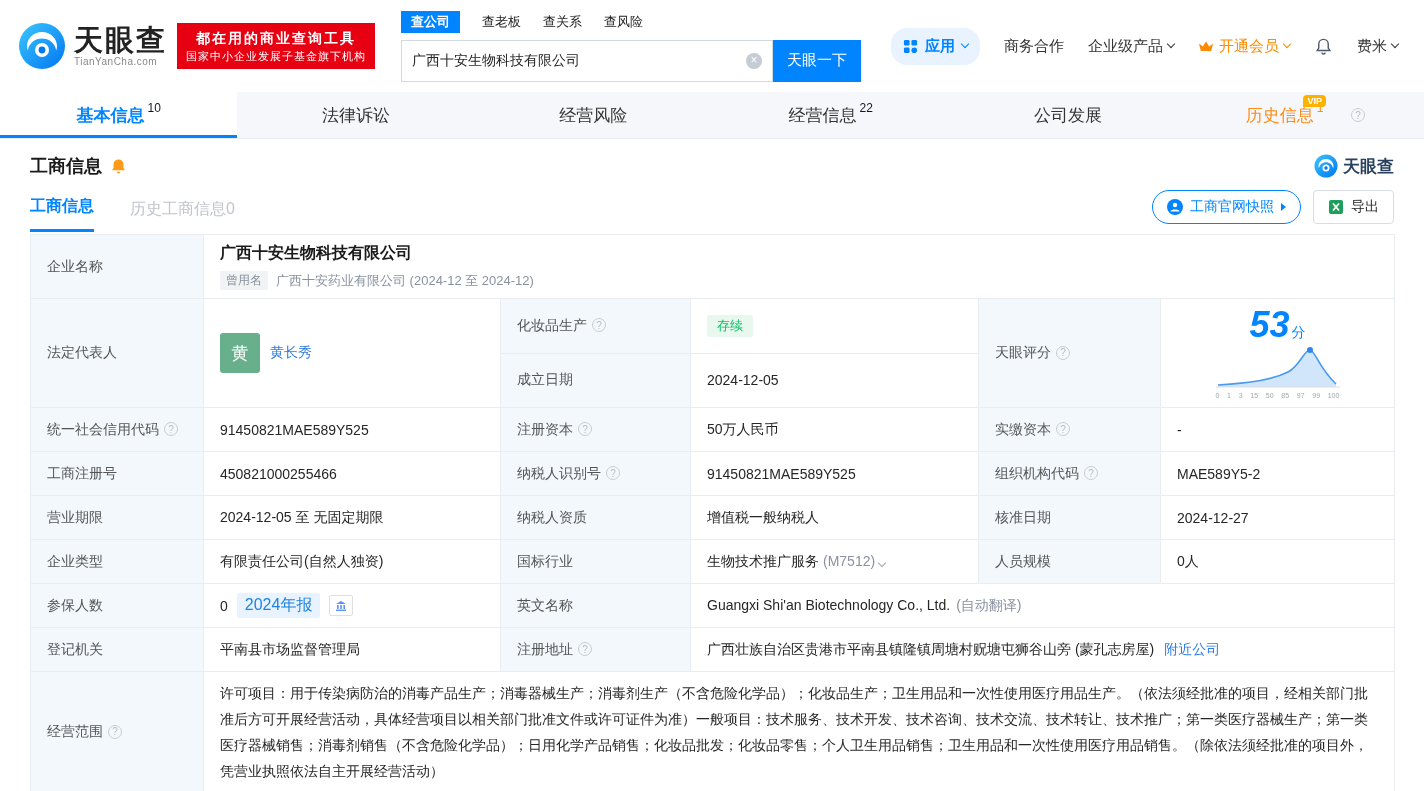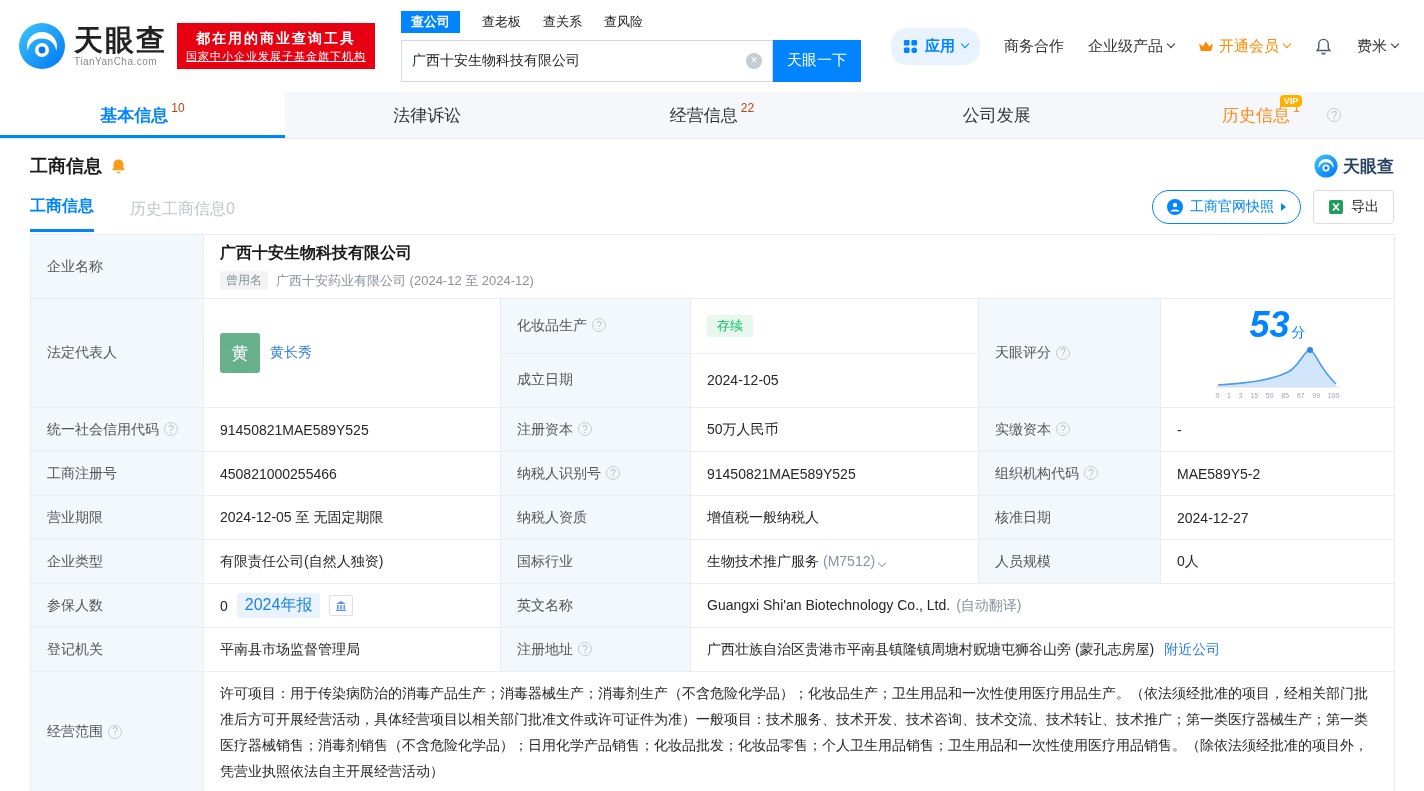--- a/index.html
+++ b/index.html
@@ -8,21 +8,21 @@
 button{font-family:Liberation Sans, sans-serif;text-align:center;}
 
 
 .top-header{display:flex;align-items:center;height:92px;padding:0 26px 0 18px;background:#fff;}
 .logo{display:flex;align-items:center;gap:8px;cursor:pointer;flex-shrink:0;}
 .logo-mark{width:48px;height:48px;}
 .logo-cn{font-size:29px;font-weight:bold;color:#222;letter-spacing:2px;line-height:31px;}
 .logo-en{font-size:10px;color:#888;letter-spacing:.5px;}
 .slogan{background:#e60012;color:#fff;margin-left:10px;padding:5px 9px;text-align:center;flex-shrink:0;}
 .slogan-l1{font-size:14px;font-weight:bold;letter-spacing:2px;line-height:20px;}
-.slogan-l2{font-size:11px;letter-spacing:1px;line-height:16px;text-decoration:underline;}
+.slogan-l2{font-size:11px;letter-spacing:1px;line-height:16px;}
 .search-area{margin-left:26px;flex-shrink:0;}
 .search-tabs{display:flex;align-items:center;gap:22px;margin-bottom:7px;}
 .search-tab{font-size:13px;color:#222;cursor:pointer;}
 .search-tab.active{background:#0084ff;color:#fff;padding:2px 10px;font-weight:bold;}
 .search-row{display:flex;}
 .search-input-wrap{display:flex;align-items:center;width:372px;height:42px;border:1px solid #d4d9e0;padding:0 10px;background:#fff;}
 .search-input{flex:1;border:none;outline:none;font-size:14px;color:#262626;font-family:inherit;background:transparent;}
 .clear-icon{width:16px;height:16px;border-radius:50%;background:#c6ccd4;color:#fff;font-size:12px;line-height:15px;text-align:center;cursor:pointer;flex-shrink:0;}
 .search-btn{width:88px;height:42px;background:#0084ff;color:#fff;border:none;font-size:15px;cursor:pointer;}
 .header-right{margin-left:auto;display:flex;align-items:center;gap:24px;font-size:15px;color:#333;white-space:nowrap;}
@@ -30,21 +30,21 @@
 .hr-item{display:flex;align-items:center;gap:5px;cursor:pointer;}
 .vip-item{color:#ff8a00;}
 .chev{display:inline-block;width:6px;height:6px;border-right:1.5px solid currentColor;border-bottom:1.5px solid currentColor;transform:rotate(45deg);margin-top:-4px;}
 .chev-gray{color:#a0a6ad;margin-left:4px;cursor:pointer;}
 .bell-btn{display:flex;align-items:center;cursor:pointer;}
 
 
 .main-tabs{display:flex;height:47px;background:#f5f7fa;border-bottom:1px solid #e8ebef;}
 .main-tab{flex:1;display:flex;align-items:center;justify-content:center;font-size:17px;color:#333;cursor:pointer;position:relative;}
 .main-tab.active{background:#fff;color:#0084ff;font-weight:bold;box-shadow:inset 0 -3px 0 #0084ff;}
-.tab-count{font-size:12px;color:#c2410c;margin-left:3px;position:relative;top:-7px;font-weight:normal;}
+.tab-count{font-size:12px;color:#0f172a;margin-left:3px;position:relative;top:-7px;font-weight:normal;}
 .main-tab.history{color:#ff8c19;}
 .main-tab.history .tab-count{color:#ff8c19;}
 .vip-badge{position:relative;top:-14px;left:-20px;background:#ffb100;color:#fff;font-size:9px;font-weight:bold;padding:1px 4px;border-radius:4px 4px 4px 0;line-height:10px;}
 .q{display:inline-flex;align-items:center;justify-content:center;width:14px;height:14px;border:1px solid #c8cdd4;border-radius:50%;color:#b6bcc4;font-size:10px;margin-left:5px;vertical-align:1px;cursor:pointer;flex-shrink:0;}
 .q::before{content:"?";}
 
 
 .section-header{display:flex;align-items:center;padding:15px 30px 4px;}
 .section-title{font-size:18px;font-weight:bold;color:#1a1a1a;}
 .bell-orange{margin-left:8px;display:flex;align-items:center;cursor:pointer;}
@@ -174,20 +174,23 @@
 
 <nav class="main-tabs">
   <div class="main-tab active">
     <span>基本信息</span>
     <span class="tab-count">10</span>
   </div>
   <div class="main-tab">
     <span>法律诉讼</span>
   </div>
   <div class="main-tab">
+    <span>经营风险</span>
+  </div>
+  <div class="main-tab">
     <span>经营信息</span>
     <span class="tab-count">22</span>
   </div>
   <div class="main-tab">
     <span>公司发展</span>
   </div>
   <div class="main-tab history">
     <span>历史信息</span>
     <span class="tab-count">1</span>
     <span class="vip-badge">VIP</span>

